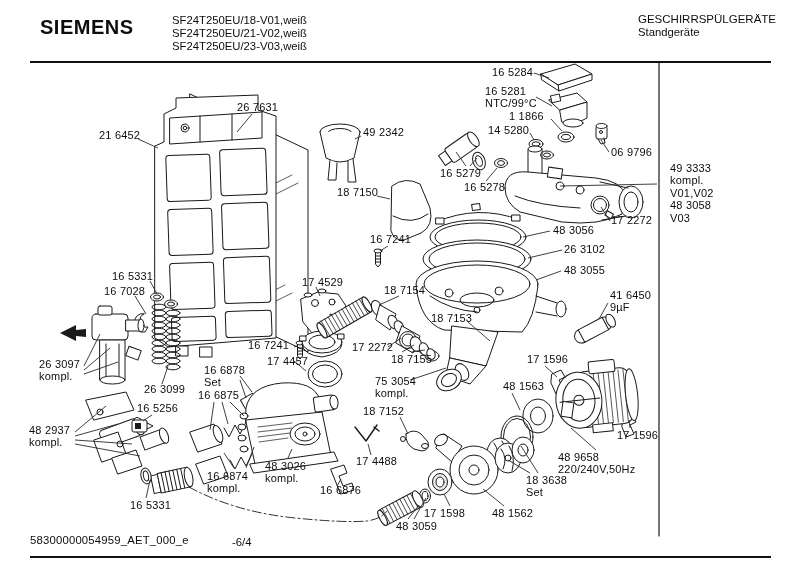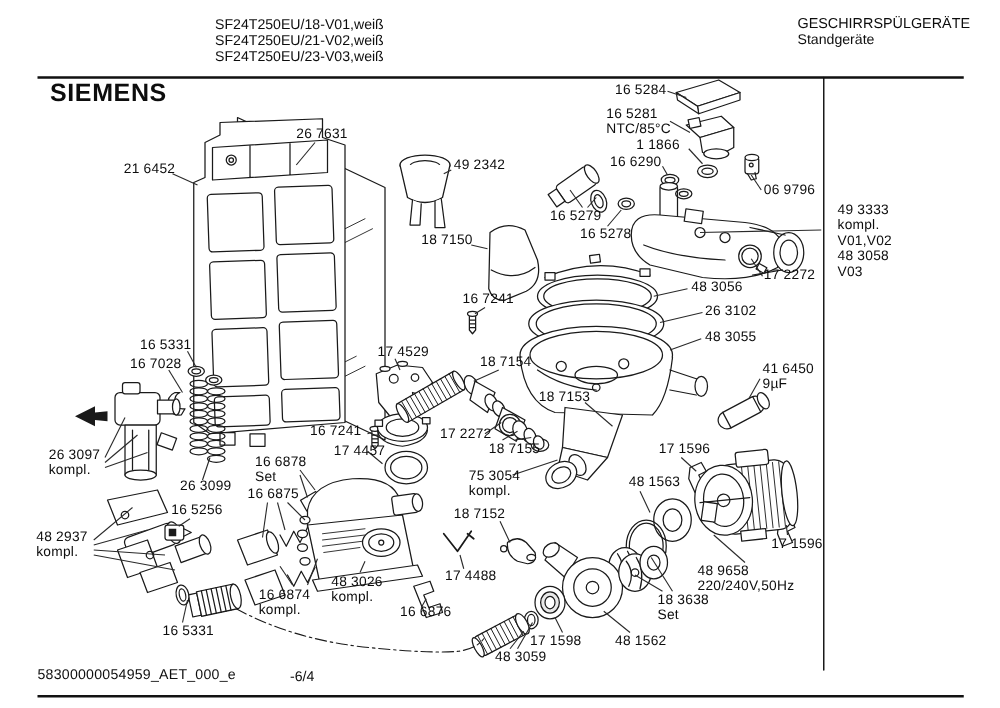--- a/index.html
+++ b/index.html
@@ -1,18 +1,18 @@
 <!DOCTYPE html>
 <html><head>
 <meta charset="utf-8">
 <style>
   html,body{margin:0;padding:0;background:#fff;}
   .page{position:relative;width:800px;height:566px;background:#fff;overflow:hidden;
         font-family:"Liberation Sans",sans-serif;color:#0d0d0d;}
-  .brand{position:absolute;left:40px;top:16px;font-size:20px;font-weight:800;letter-spacing:.5px;margin-top:48px;}
+  .brand{position:absolute;left:40px;top:16px;font-size:20px;font-weight:800;letter-spacing:.5px;}
   .models{position:absolute;left:172px;top:14px;font-size:11.3px;line-height:12.8px;white-space:pre-line;}
   .cat{position:absolute;left:638px;top:13px;font-size:11.5px;line-height:13px;}
   .subcat{position:absolute;left:638px;top:26px;font-size:11.3px;}
   .rule{position:absolute;background:#111;}
   .rule-top{left:30px;top:61px;width:741px;height:2px;}
   .rule-bottom{left:30px;top:556px;width:741px;height:2px;}
   .footid{position:absolute;left:30px;top:534px;font-size:11.3px;letter-spacing:.2px;}
   .footpg{position:absolute;left:232px;top:536px;font-size:11.3px;}
   .lbl{position:absolute;font-size:11px;line-height:12.4px;white-space:pre-line;letter-spacing:.2px;color:#0d0d0d;}
   svg{position:absolute;left:0;top:0;}
@@ -443,23 +443,23 @@
   <div class="brand">SIEMENS</div>
   <div class="models">SF24T250EU/18-V01,weiß
 SF24T250EU/21-V02,weiß
 SF24T250EU/23-V03,weiß</div>
   <div class="cat">GESCHIRRSPÜLGERÄTE</div>
   <div class="subcat">Standgeräte</div>
   <div class="rule rule-top"></div>
 
   <div class="lbl" style="left:492px;top:66px">16 5284</div>
   <div class="lbl" style="left:485px;top:85px">16 5281
-NTC/85°C</div>
+NTC/99°C</div>
   <div class="lbl" style="left:509px;top:110px">1 1866</div>
-  <div class="lbl" style="left:488px;top:124px">16 6290</div>
+  <div class="lbl" style="left:488px;top:124px">14 5280</div>
   <div class="lbl" style="left:611px;top:146px">06 9796</div>
   <div class="lbl" style="left:99px;top:129px">21 6452</div>
   <div class="lbl" style="left:237px;top:101px">26 7631</div>
   <div class="lbl" style="left:363px;top:126px">49 2342</div>
   <div class="lbl" style="left:440px;top:167px">16 5279</div>
   <div class="lbl" style="left:464px;top:181px">16 5278</div>
   <div class="lbl" style="left:337px;top:186px">18 7150</div>
   <div class="lbl" style="left:611px;top:214px">17 2272</div>
   <div class="lbl" style="left:670px;top:162px">49 3333
 kompl.

